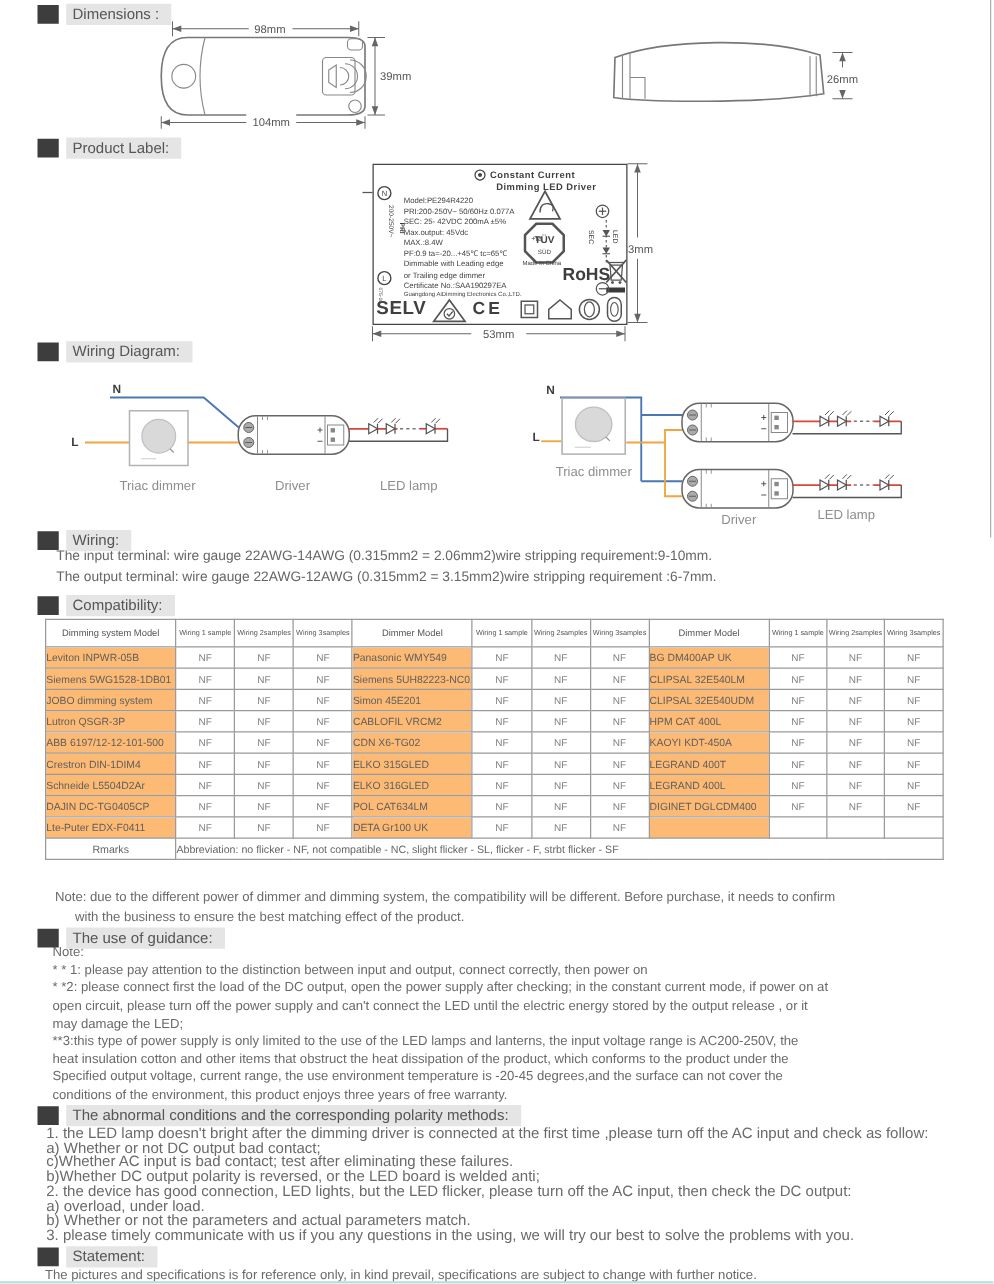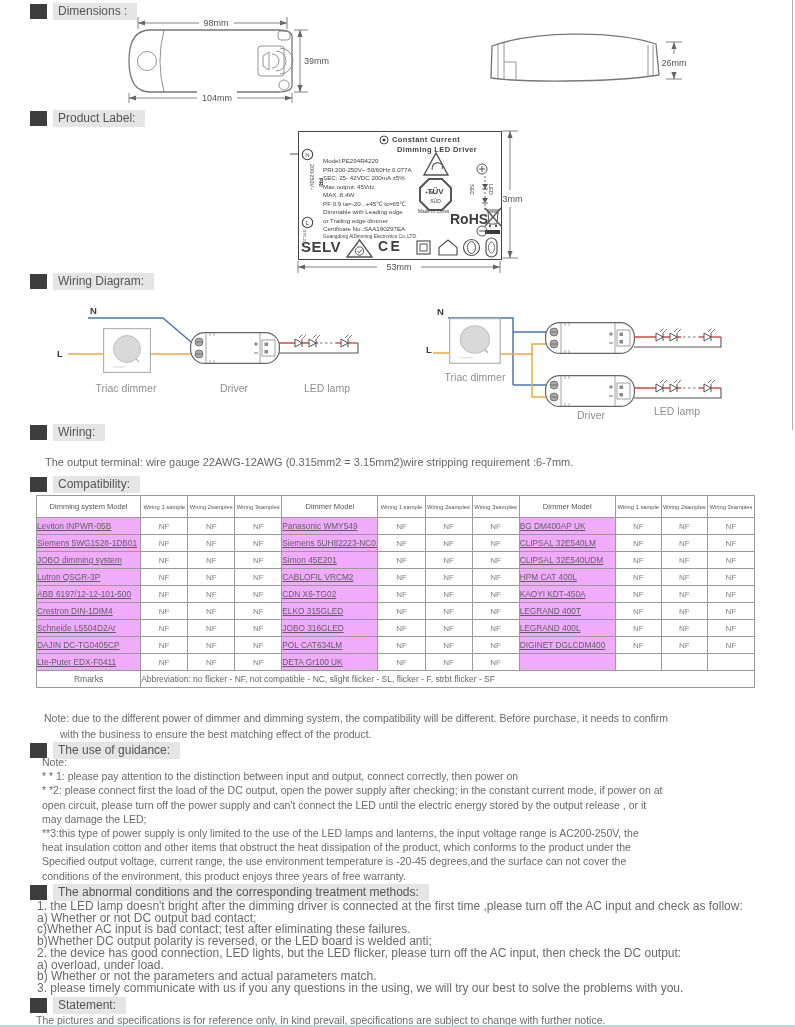--- a/index.html
+++ b/index.html
@@ -27,21 +27,21 @@
   .label-lines{position:absolute;left:24px;top:25px;font-size:6.2px;line-height:8.5px;color:#3f3f3f;white-space:nowrap;}
   .vtext{position:absolute;writing-mode:vertical-rl;white-space:nowrap;color:#3f3f3f;}
   .wiring-line{position:absolute;font-size:11px;color:#666;white-space:nowrap;}
   .body-line{font-size:10.5px;color:#6a6a6a;white-space:nowrap;}
   table.compat{position:absolute;left:36px;top:495px;width:719px;border-collapse:collapse;table-layout:fixed;background:#fff;}
   .compat td,.compat th{border:1px solid #9a9a9a;overflow:hidden;white-space:nowrap;padding:0;}
   .compat th{height:21px;font-weight:normal;}
   .compat td{height:16px;}
   .t-h-model{font-size:7.5px;color:#555;text-align:center;}
   .t-h-sub{font-size:5.8px;color:#555;text-align:center;}
-  .t-model{background:#f0abfc;font-size:8.3px;color:#5f5f5f;padding-left:3px;text-decoration:underline;}
+  .t-model{background:#fdba74;font-size:8.3px;color:#5f5f5f;padding-left:3px;}
   .t-nf{font-size:8px;color:#828282;text-align:center;}
   .t-rm-label{font-size:8.5px;color:#666;text-align:center;}
   .t-rm-text{font-size:8.5px;color:#666;padding-left:12px;}
   .g-lines{position:absolute;left:42px;top:755px;font-size:10.5px;line-height:14.2px;color:#6a6a6a;white-space:nowrap;}
   .a-lines{position:absolute;left:37px;top:901px;font-size:12px;line-height:11.7px;color:#6a6a6a;white-space:nowrap;}
   .edge-right{position:absolute;left:792px;top:0;width:1px;height:430px;background:#b0b0b0;}
   .edge-bottom{position:absolute;left:0;top:1025px;width:795px;height:2px;background:#b8ded9;}
 </style>
 </head>
 <body>
@@ -314,20 +314,21 @@
     <use href="#led" transform="translate(284,91)"></use>
     <text class="dlabel" x="50" y="84" text-anchor="middle">Triac dimmer</text>
     <text class="dlabel" x="166" y="122" text-anchor="middle">Driver</text>
     <text class="dlabel" x="252" y="118" text-anchor="middle">LED lamp</text>
   </svg>
 
   <div class="sec-hdr" style="left:30px;top:424px;">
     <span class="bullet"></span>
     <span class="sec-title">Wiring:</span>
   </div>
+  <div class="wiring-line" style="left:45px;top:439px;">The input terminal: wire gauge 22AWG-14AWG (0.315mm2 = 2.06mm2)wire stripping requirement:9-10mm.</div>
   <div class="wiring-line" style="left:45px;top:456px;">The output terminal: wire gauge 22AWG-12AWG (0.315mm2 = 3.15mm2)wire stripping requirement :6-7mm.</div>
 
   <div class="sec-hdr" style="left:30px;top:476px;">
     <span class="bullet"></span>
     <span class="sec-title">Compatibility:</span>
   </div>
 
   <table class="compat">
     <colgroup>
       <col style="width:104px">
@@ -450,21 +451,21 @@
           <td class="t-nf">NF</td>
           <td class="t-nf">NF</td>
           <td class="t-nf">NF</td>
         </tr>
 
         <tr>
           <td class="t-model">Schneide L5504D2Ar</td>
           <td class="t-nf">NF</td>
           <td class="t-nf">NF</td>
           <td class="t-nf">NF</td>
-          <td class="t-model">JOBO 316GLED</td>
+          <td class="t-model">ELKO 316GLED</td>
           <td class="t-nf">NF</td>
           <td class="t-nf">NF</td>
           <td class="t-nf">NF</td>
           <td class="t-model">LEGRAND 400L</td>
           <td class="t-nf">NF</td>
           <td class="t-nf">NF</td>
           <td class="t-nf">NF</td>
         </tr>
 
         <tr>
@@ -520,21 +521,21 @@
       <div>open circuit, please turn off the power supply and can't connect the LED until the electric energy stored by the output release , or it</div>
       <div>may damage the LED;</div>
       <div>**3:this type of power supply is only limited to the use of the LED lamps and lanterns, the input voltage range is AC200-250V, the</div>
       <div>heat insulation cotton and other items that obstruct the heat dissipation of the product, which conforms to the product under the</div>
       <div>Specified output voltage, current range, the use environment temperature is -20-45 degrees,and the surface can not cover the</div>
       <div>conditions of the environment, this product enjoys three years of free warranty.</div>
     </div>
 
   <div class="sec-hdr" style="left:30px;top:884px;">
     <span class="bullet"></span>
-    <span class="sec-title">The abnormal conditions and the corresponding treatment methods:</span>
+    <span class="sec-title">The abnormal conditions and the corresponding polarity methods:</span>
   </div>
   <div class="a-lines">
 
   <div>1. the LED lamp doesn't bright after the dimming driver is connected at the first time ,please turn off the AC input and check as follow:</div>
       <div>a) Whether or not DC output bad contact;</div>
       <div>c)Whether AC input is bad contact; test after eliminating these failures.</div>
       <div>b)Whether DC output polarity is reversed, or the LED board is welded anti;</div>
       <div>2. the device has good connection, LED lights, but the LED flicker, please turn off the AC input, then check the DC output:</div>
       <div>a) overload, under load.</div>
       <div>b) Whether or not the parameters and actual parameters match.</div>

